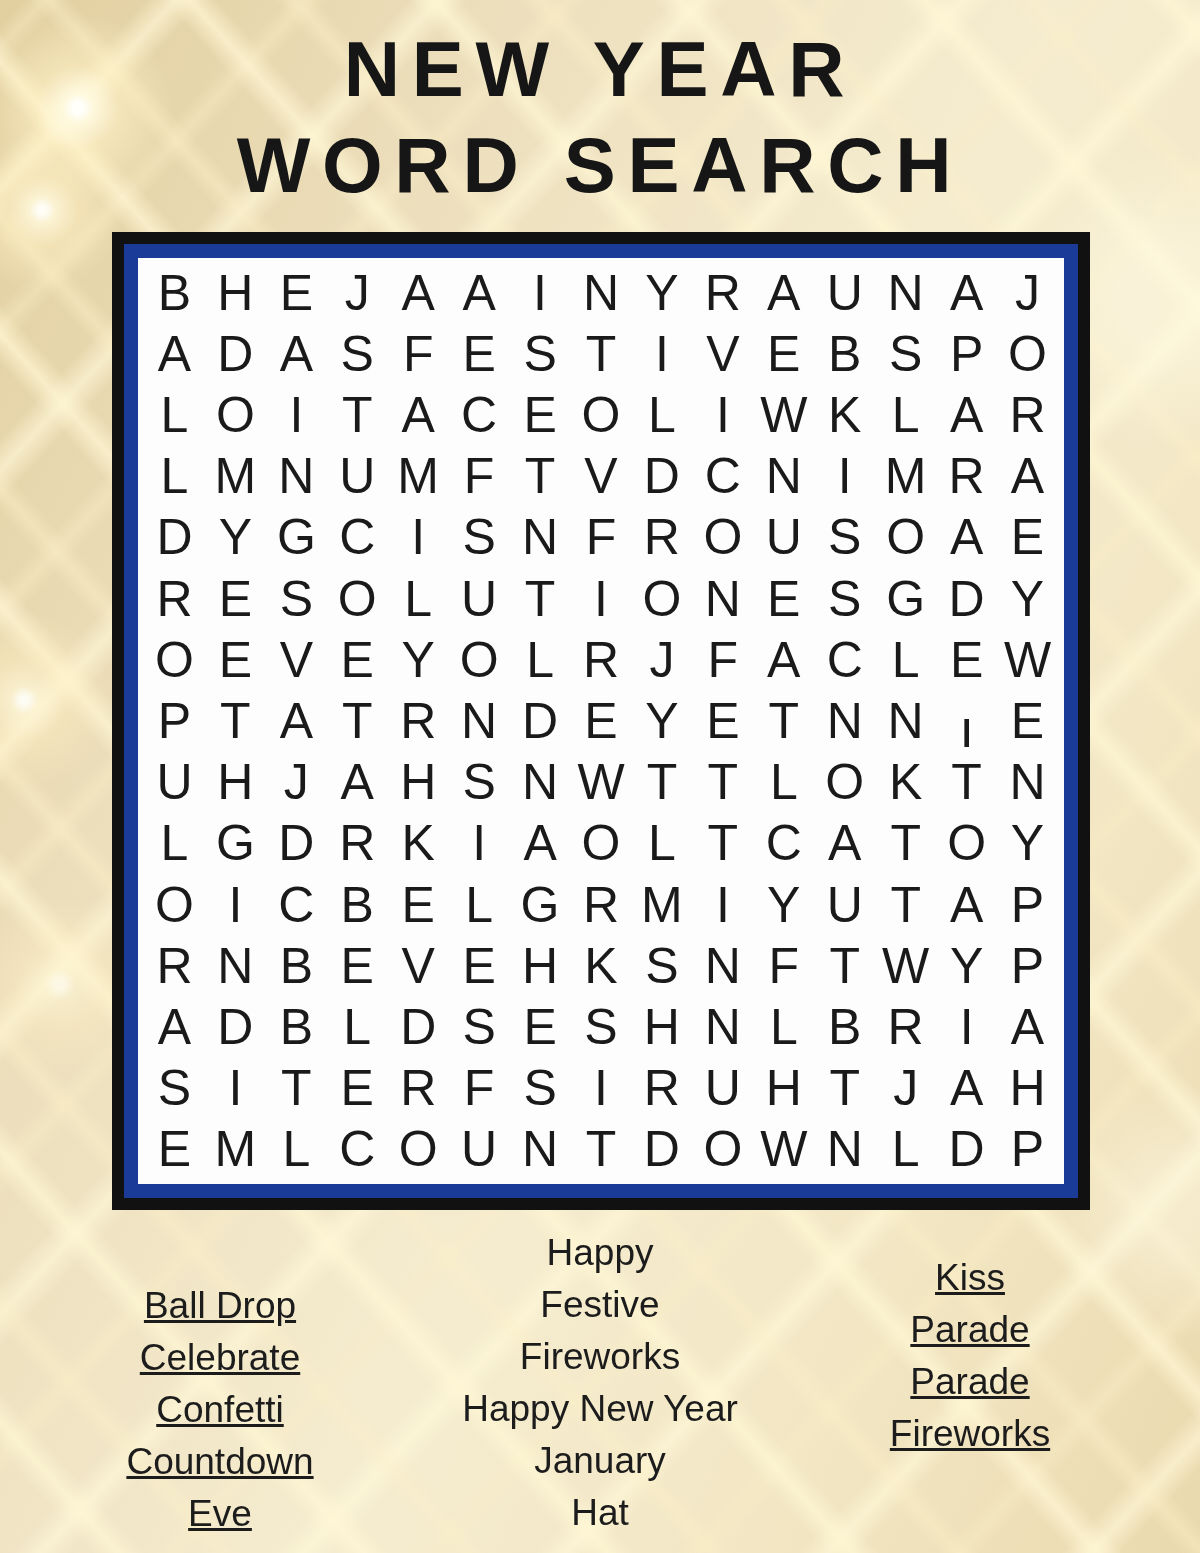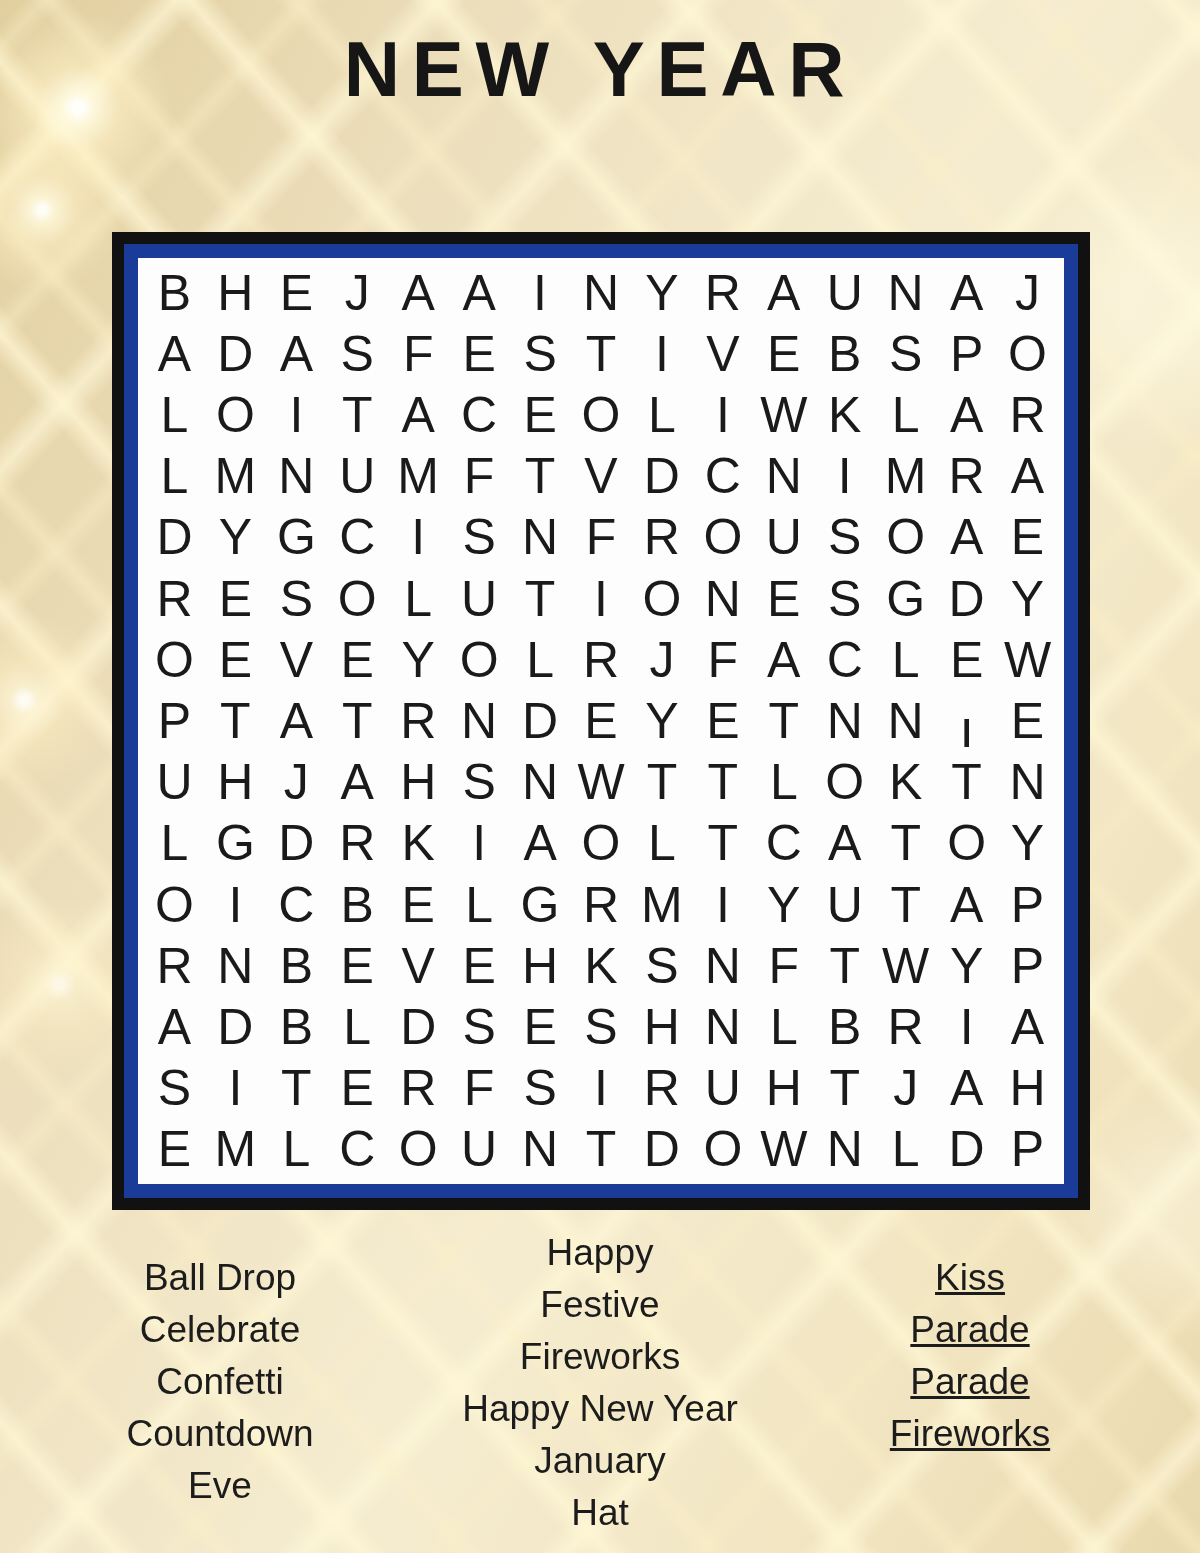--- a/index.html
+++ b/index.html
@@ -82,31 +82,32 @@
   .cell[data-row="7"][data-col="13"] { transform: translateY(12px) scaleY(0.82); }
 
   .words {
     position: absolute;
     text-align: center;
     font-size: 37px;
     color: #1c1c1c;
   }
   .word { line-height: 52px; white-space: nowrap; }
 
-  .words-1 { left: 50px;  top: 1252px; width: 340px; }
+  .words-1 { left: 50px;  top: 1280px; width: 340px; text-decoration: underline; }
   .words-2 { left: 370px; top: 1227px; width: 460px; }
   .words-3 { left: 790px; top: 1252px; width: 360px; text-decoration: underline; }
 </style>
 </head>
 <body>
 
 <div class="page">
 
   <div class="title">
     <div>NEW YEAR</div>
+    <div>WORD SEARCH</div>
   </div>
 
   <div class="grid-box">
     <div class="grid">
         <span class="cell" data-row="0" data-col="0">B</span>
         <span class="cell" data-row="0" data-col="1">H</span>
         <span class="cell" data-row="0" data-col="2">E</span>
         <span class="cell" data-row="0" data-col="3">J</span>
         <span class="cell" data-row="0" data-col="4">A</span>
         <span class="cell" data-row="0" data-col="5">A</span>

